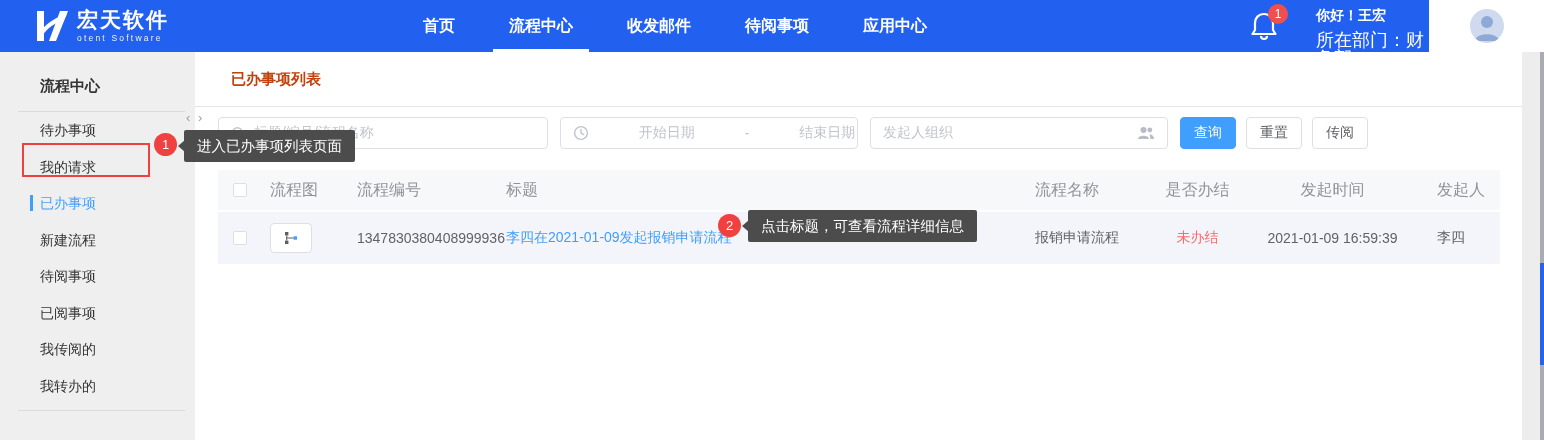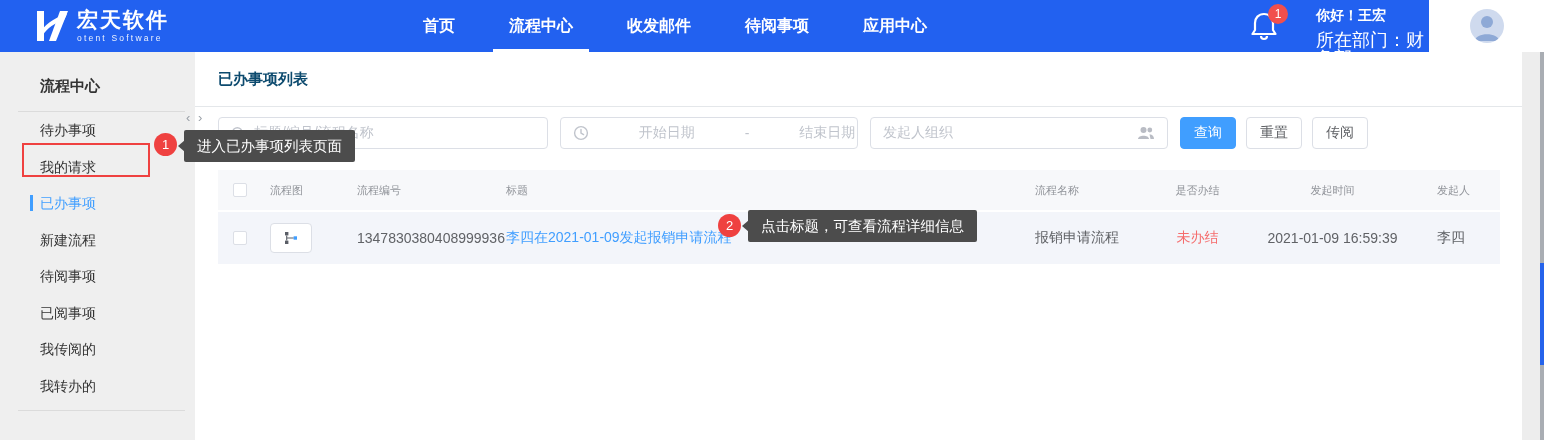--- a/index.html
+++ b/index.html
@@ -30,37 +30,37 @@
   .sidebar-title { padding:25px 0 0 40px; font-size:15px; font-weight:700; color:#333; }
   .sidebar-divider { margin:15px 10px 0 18px; border-top:1px solid #dbdbdb; }
   .side-item { position:relative; height:36.5px; line-height:36.5px; padding-left:40px; font-size:14px; color:#333; cursor:pointer; }
   .side-item.active { color:#409eff; }
   .side-item.active::before { content:""; position:absolute; left:30px; top:10px; width:3px; height:16px; background:#409eff; }
   .sidebar-bottom-divider { margin:6px 10px 0 18px; border-top:1px solid #dbdbdb; }
   .collapse-toggle { position:absolute; left:186px; top:110px; z-index:20; color:#9aa0a8; font-size:13px; letter-spacing:2px; cursor:pointer; }
 
   
   .main { position:absolute; top:52px; left:195px; width:1327px; height:388px; background:#fff; }
-  .page-header { height:55px; border-bottom:1px solid #e4e7ea; display:flex; align-items:center; padding-left:23px; font-size:15px; font-weight:700; color:#0c4a6e; }
+  .page-header { height:55px; border-bottom:1px solid #e4e7ea; display:flex; align-items:center; padding-left:36px; font-size:15px; font-weight:700; color:#c2410c; }
 
   .filters { position:absolute; top:65px; left:23px; display:flex; align-items:center; }
   .inputbox { height:32px; border:1px solid #dcdfe6; border-radius:4px; background:#fff; display:flex; align-items:center; color:#c0c4cc; font-size:14px; }
   .search-box { width:330px; padding-left:12px; }
   .search-box .ph { margin-left:8px; }
   .date-box { width:298px; margin-left:12px;gap:48px; }
   .date-box .icon { margin-left:12px; }
   .date-box .seg { flex:1; text-align:center; }
   .org-box { width:298px; margin-left:12px; padding:0 12px; justify-content:space-between; }
   .btn { height:32px; min-width:56px; margin-left:10px; padding:0 0; border-radius:4px; font-size:14px; display:flex; align-items:center; justify-content:center; cursor:pointer; }
   .btn-primary { background:#409eff; border:1px solid #409eff; color:#fff; margin-left:12px; }
   .btn-plain { background:#fff; border:1px solid #dcdfe6; color:#606266; }
 
   
   .table { position:absolute; top:118px; left:23px; width:1282px; }
-  .thead { height:40px; background:#f7f8fa; display:flex; align-items:center; color:#909399; font-size:11px; font-weight:400; }
+  .thead { height:40px; background:#f7f8fa; display:flex; align-items:center; color:#909399; font-size:16px; font-weight:400; }
   .trow { height:52px; margin-top:2px; background:#f3f5fa; display:flex; align-items:center; font-size:14px; color:#606266; }
   .c-check { width:44px; display:flex; justify-content:center; }
   .c-diagram { width:88px; padding-left:8px; }
   .c-number { width:148px; padding-left:7px; }
   .c-title { flex:1; padding-left:8px; }
   .c-name { width:130px; padding-left:15px; }
   .c-status { width:95px; text-align:center; }
   .c-time { width:175px; text-align:center; }
   .c-starter { width:80px; padding-left:17px; }
   .checkbox { width:14px; height:14px; border:1px solid #dcdfe6; border-radius:2px; background:#fff; cursor:pointer; }

